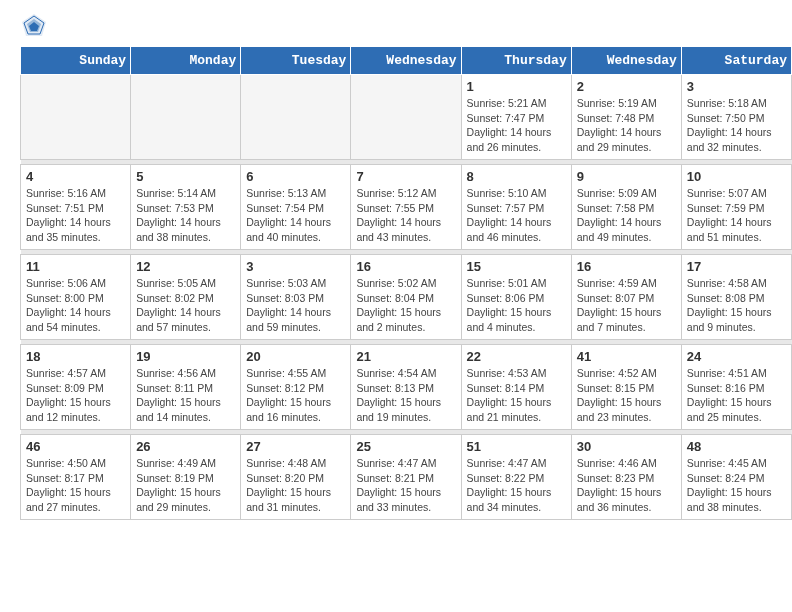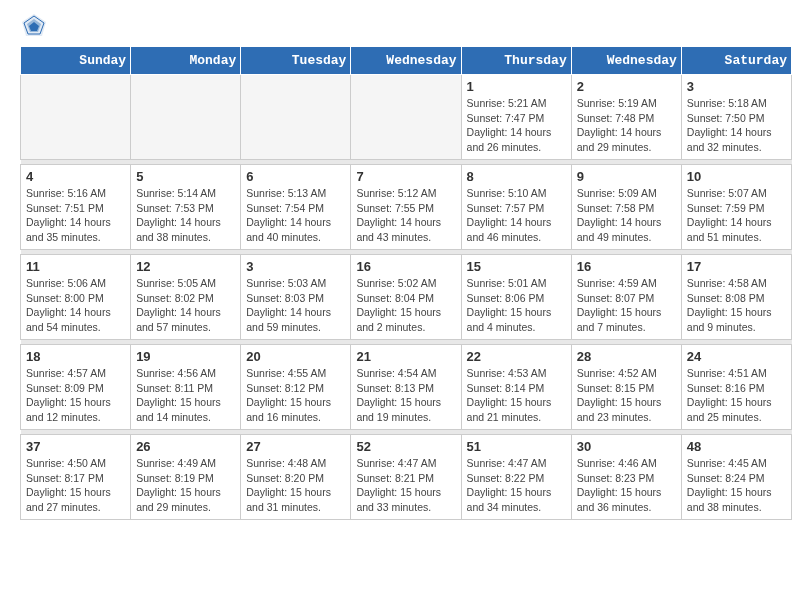--- a/index.html
+++ b/index.html
@@ -159,46 +159,46 @@
           </td>
           <td>
             <div class="day-num">21</div>
             <div class="day-info">Sunrise: 4:54 AM<br>Sunset: 8:13 PM<br>Daylight: 15 hours and 19 minutes.</div>
           </td>
           <td>
             <div class="day-num">22</div>
             <div class="day-info">Sunrise: 4:53 AM<br>Sunset: 8:14 PM<br>Daylight: 15 hours and 21 minutes.</div>
           </td>
           <td>
-            <div class="day-num">28</div>
+            <div class="day-num">41</div>
             <div class="day-info">Sunrise: 4:52 AM<br>Sunset: 8:15 PM<br>Daylight: 15 hours and 23 minutes.</div>
           </td>
           <td>
             <div class="day-num">24</div>
             <div class="day-info">Sunrise: 4:51 AM<br>Sunset: 8:16 PM<br>Daylight: 15 hours and 25 minutes.</div>
           </td>
         </tr>
         <tr>
           <td colspan="7" style="height: 5px; background: rgb(232, 232, 232); border: none; padding: 0px;"></td>
         </tr>
         <tr>
           <td>
-            <div class="day-num">37</div>
+            <div class="day-num">46</div>
             <div class="day-info">Sunrise: 4:50 AM<br>Sunset: 8:17 PM<br>Daylight: 15 hours and 27 minutes.</div>
           </td>
           <td>
             <div class="day-num">26</div>
             <div class="day-info">Sunrise: 4:49 AM<br>Sunset: 8:19 PM<br>Daylight: 15 hours and 29 minutes.</div>
           </td>
           <td>
             <div class="day-num">27</div>
             <div class="day-info">Sunrise: 4:48 AM<br>Sunset: 8:20 PM<br>Daylight: 15 hours and 31 minutes.</div>
           </td>
           <td>
-            <div class="day-num">52</div>
+            <div class="day-num">25</div>
             <div class="day-info">Sunrise: 4:47 AM<br>Sunset: 8:21 PM<br>Daylight: 15 hours and 33 minutes.</div>
           </td>
           <td>
             <div class="day-num">51</div>
             <div class="day-info">Sunrise: 4:47 AM<br>Sunset: 8:22 PM<br>Daylight: 15 hours and 34 minutes.</div>
           </td>
           <td>
             <div class="day-num">30</div>
             <div class="day-info">Sunrise: 4:46 AM<br>Sunset: 8:23 PM<br>Daylight: 15 hours and 36 minutes.</div>
           </td>

